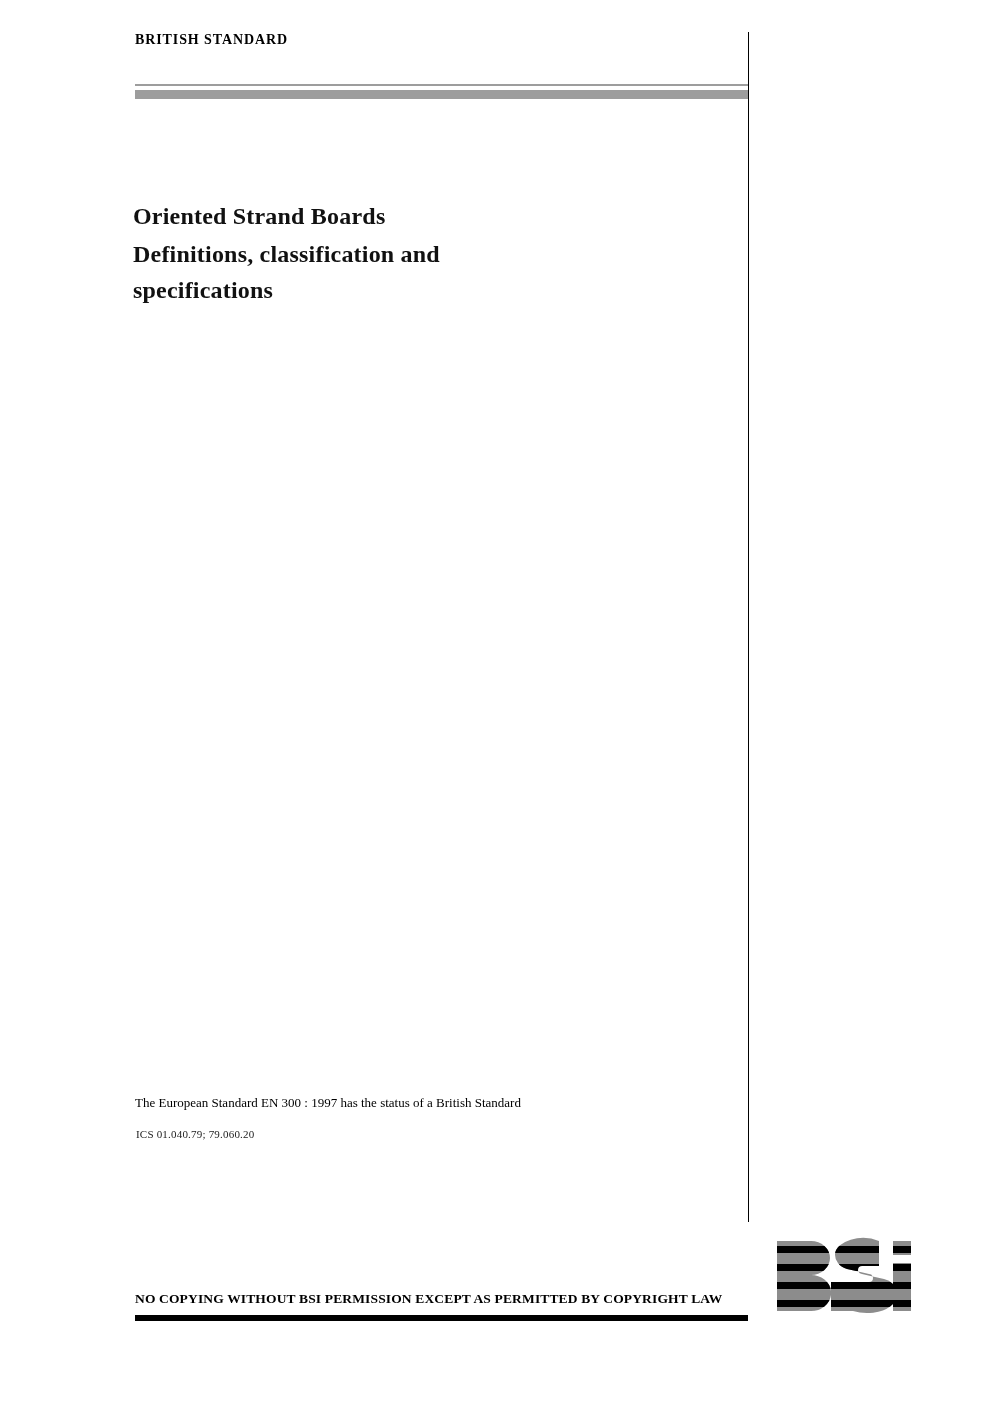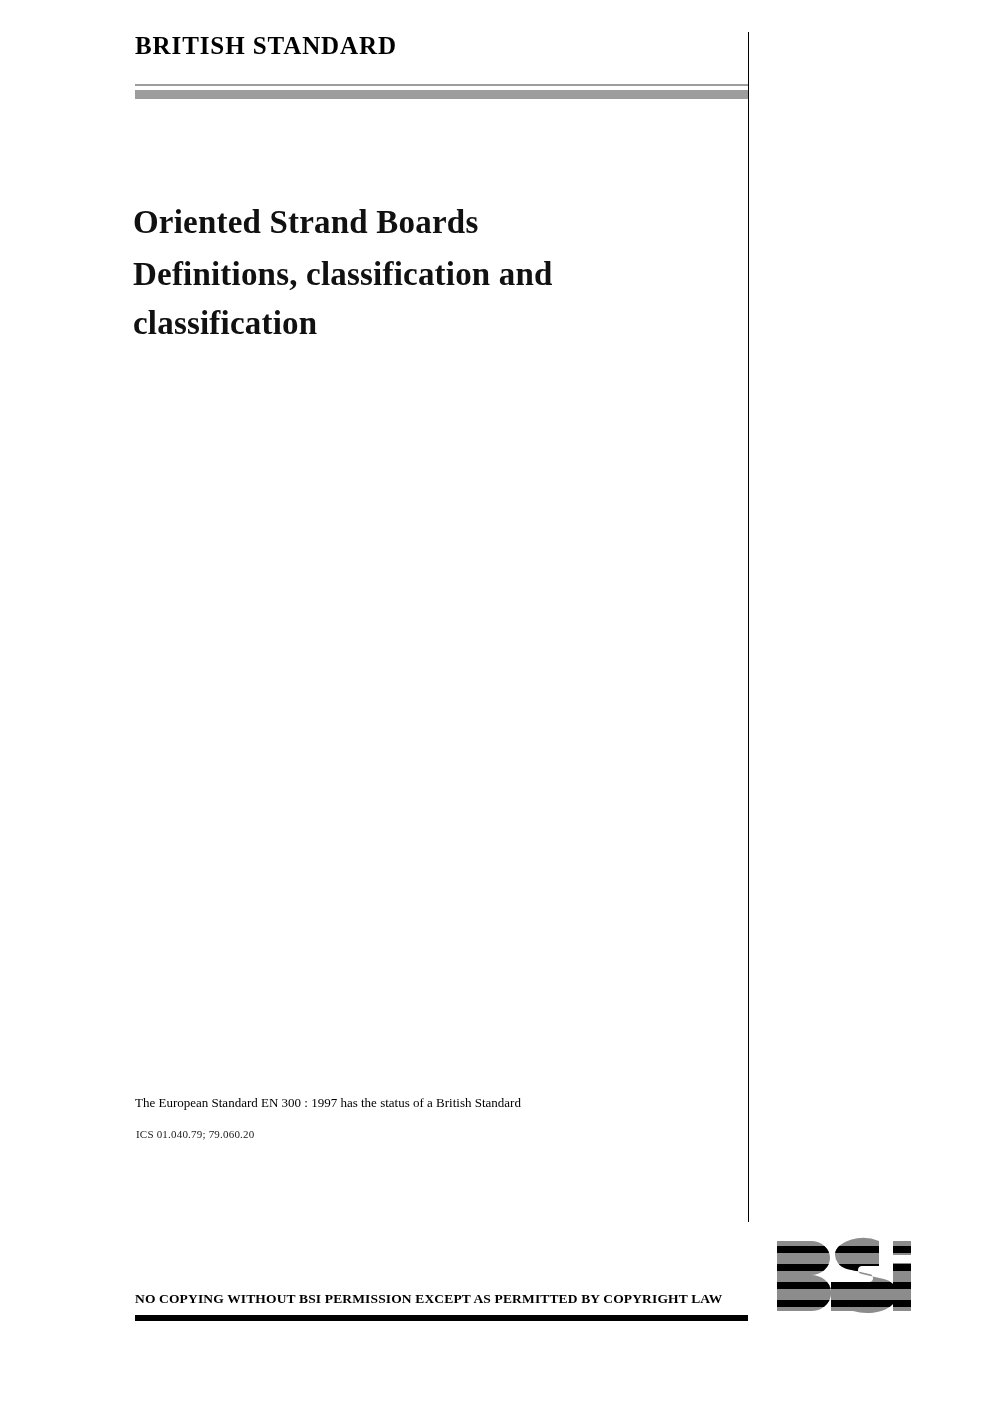--- a/index.html
+++ b/index.html
@@ -28,21 +28,21 @@
     top: 32px;
     width: 745px;
     height: 52px;
   }
   .standard-label {
     position: absolute;
     left: 0;
     top: 0;
     font-family: "Liberation Serif", serif;
     font-weight: bold;
-    font-size: 25px;
+    font-size: 14px;
     letter-spacing: 0.9px;
     color: #000;
     white-space: nowrap;
   }
   .doc-number {
     position: absolute;
     right: 0;
     top: -3px;
     text-align: right;
     font-family: "Liberation Serif", serif;
@@ -87,21 +87,21 @@
   
   .title-block {
     position: absolute;
     left: 133px;
     top: 198px;
     width: 600px;
   }
   .title-line {
     font-family: "Liberation Serif", serif;
     font-weight: bold;
-    font-size: 33px;
+    font-size: 24px;
     line-height: 1.5;
     letter-spacing: 0.2px;
     color: #111;
   }
   .title-block .group2 {
     margin-top: 2px;
   }
 
   
   .status-note {
@@ -167,21 +167,21 @@
   </div>
 
   <div class="header-rule-inner"></div>
   <div class="header-rule"></div>
 
   <div class="vrule"></div>
 
   <div class="title-block">
     <div class="title-line">Oriented Strand Boards</div>
     <div class="title-line group2">Definitions, classification and</div>
-    <div class="title-line">classification</div>
+    <div class="title-line">specifications</div>
   </div>
 
   <div class="status-note">The European Standard EN 300 : 1997 has the status of a British Standard</div>
 
   <div class="ics">ICS 01.040.79; 79.060.20</div>
 
   <div class="footer-text">NO COPYING WITHOUT BSI PERMISSION EXCEPT AS PERMITTED BY COPYRIGHT LAW</div>
   <div class="footer-rule"></div>
 
   <div class="bsi-logo">

